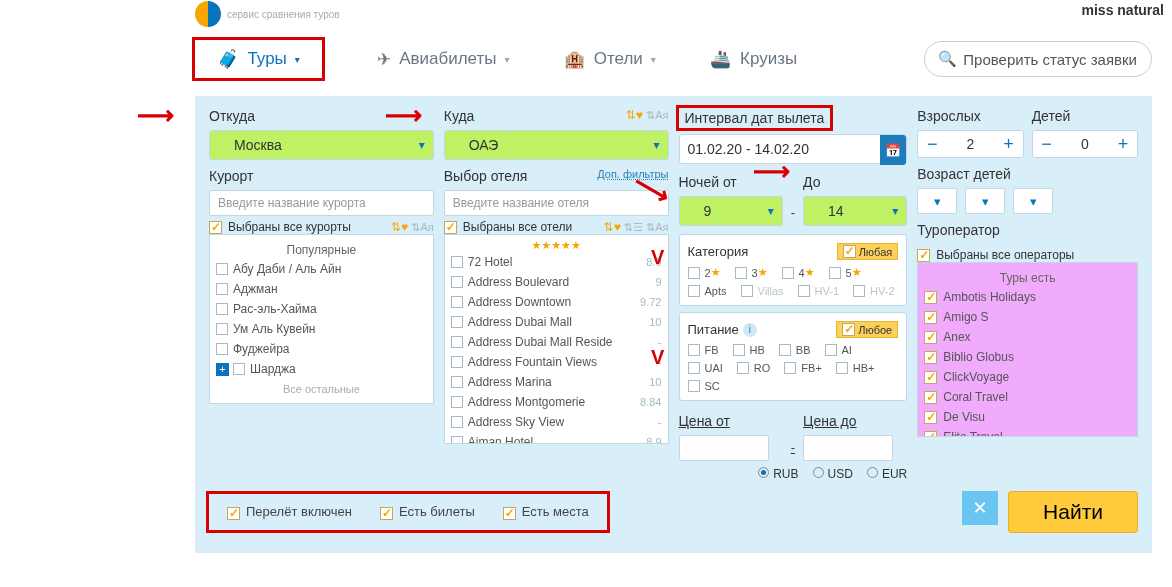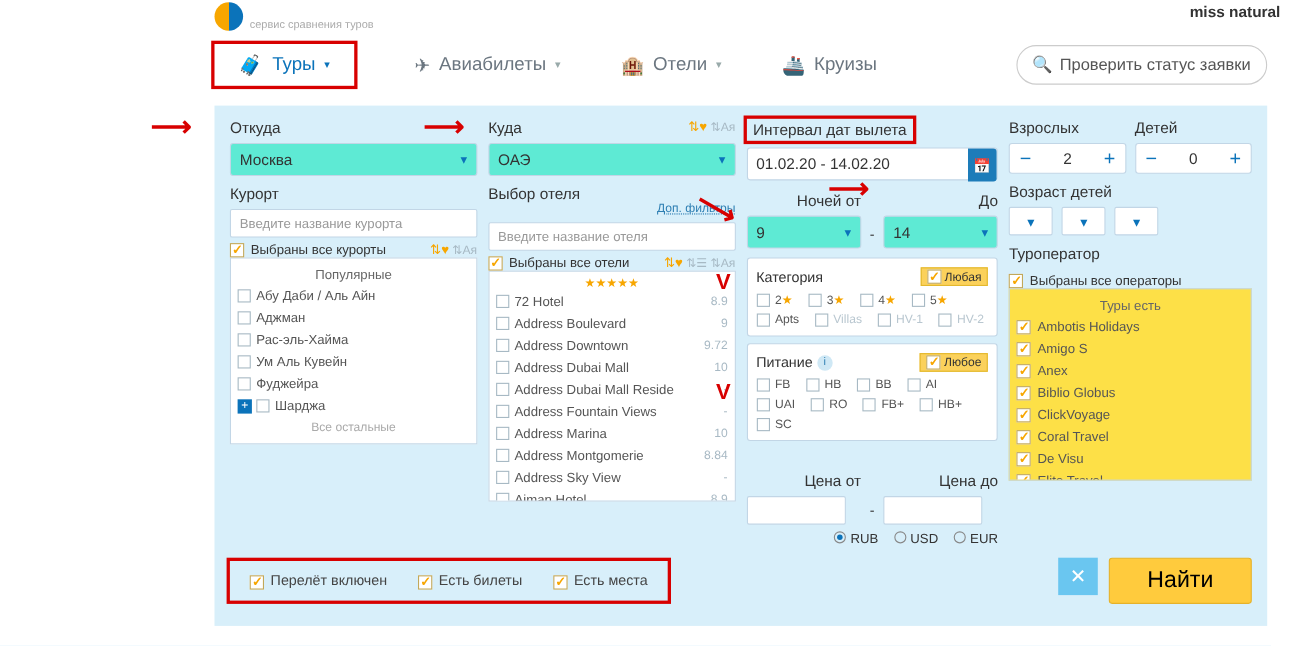--- a/index.html
+++ b/index.html
@@ -1,33 +1,33 @@
 <!DOCTYPE html>
 <html><head>
 <meta charset="utf-8">
 <style>
   * { box-sizing: border-box; font-family: Arial, sans-serif; }
   body { margin: 0; background: #fff; font-size: 13px; color: #333; width: 1172px; }
   .container { padding: 0 20px 0 195px; }
   .top-right { position: absolute; right: 8px; top: 2px; font-weight: bold; font-size: 14px; }
-  .logo-row { display: flex; align-items: flex-end; height: 28px; }
+  .logo-row { display: flex; align-items: center; height: 28px; }
   .nav-row { display: flex; align-items: center; gap: 55px; margin: 12px 0 18px 0; position: relative; }
   .nav-item { display: flex; align-items: center; gap: 8px; font-size: 17px; color: #6b7680; cursor: pointer; }
   .nav-item.active { color: #0b73ba; }
   .nav-item .chev { font-size: 10px; color: #0b73ba; }
   .status-btn { margin-left: auto; border: 1px solid #ccc; border-radius: 20px; padding: 8px 14px; display: flex; align-items: center; gap: 6px; color: #555; font-size: 15px; }
   .panel { background: #d8effa; padding: 10px 14px; position: relative; }
   .row { display: flex; gap: 10px; }
   .col { display: flex; flex-direction: column; }
   .col-from { width: 226px; }
   .col-to   { width: 226px; }
-  .col-mid  { width: 230px; text-align: right; }
+  .col-mid  { width: 230px; }
   .col-right{ width: 222px; }
   .lbl { font-size: 14px; color: #333; margin: 2px 0 6px 0; }
-  .sel { background: #5eead4; border: 1px solid #c2d6e6; height: 30px; display: flex; align-items: center; padding: 0 8px; border-radius: 3px; position: relative; font-size: 14px; }
+  .sel { background: #bef264; border: 1px solid #c2d6e6; height: 30px; display: flex; align-items: center; padding: 0 24px; border-radius: 3px; position: relative; font-size: 14px; }
   .sel .dd { position: absolute; right: 8px; color: #0b73ba; font-size: 12px; }
   .small-sort { font-size: 11px; color: #f7a600; margin-left: auto; }
   .sort-gray { color: #a7b9c4; }
   .input-box { background: #fff; border: 1px solid #c2d6e6; height: 26px; padding: 0 8px; font-size: 12px; color: #999; border-radius: 2px; display: flex; align-items: center; }
   .list-head { display: flex; align-items: center; font-size: 12px; margin-top: 4px; }
   .cb { display: inline-block; width: 13px; height: 13px; border: 1px solid #c2a85a; background: #fff; margin-right: 6px; vertical-align: middle; position: relative; }
   .cb.checked::after { content: '✓'; position: absolute; left: 1px; top: -2px; color: #f7a600; font-size: 12px; font-weight: bold; }
   .cb-plain { display: inline-block; width: 12px; height: 12px; border: 1px solid #a7b9c4; background: #fff; margin-right: 5px; }
   .popular { font-size: 12px; color: #666; text-align: center; margin: 4px 0 2px; }
   .item-list { background: #fff; border: 1px solid #c2d6e6; max-height: 210px; overflow: hidden; padding: 4px 6px; font-size: 12px; }
@@ -40,21 +40,21 @@
   .block-head { display: flex; align-items: center; font-size: 13px; margin-bottom: 6px; }
   .tag-any { background: #fbd15b; border: 1px solid #e3b82e; padding: 1px 5px; font-size: 11px; margin-left: auto; display: flex; align-items: center; }
   .opt-row { display: flex; flex-wrap: wrap; gap: 10px 14px; font-size: 11px; color: #555; }
   .opt { display: flex; align-items: center; }
   .muted { color: #b9c7d0; }
   .num-ctrl { display: flex; align-items: center; background: #fff; border: 1px solid #c2d6e6; border-radius: 3px; height: 28px; }
   .num-ctrl button { width: 28px; height: 28px; border: none; background: none; color: #0b73ba; font-size: 18px; cursor: pointer; }
   .num-ctrl span.v { flex: 1; text-align: center; font-size: 14px; }
   .two { display: flex; gap: 8px; }
   .age-box { width: 40px; height: 26px; background: #fff; border: 1px solid #c2d6e6; border-radius: 2px; display: flex; align-items: center; justify-content: center; color: #0b73ba; }
-  .op-list { background: #fde047; border: 1px solid #c2d6e6; height: 175px; overflow: hidden; padding: 4px 6px; font-size: 12px; }
+  .op-list { background: #f0abfc; border: 1px solid #c2d6e6; height: 175px; overflow: hidden; padding: 4px 6px; font-size: 12px; }
   .currency-row { display: flex; gap: 14px; font-size: 12px; align-items: center; margin-top: 6px; justify-content: flex-end; }
   .radio { width: 11px; height: 11px; border: 1px solid #888; border-radius: 50%; display: inline-block; margin-right: 4px; position: relative; }
   .radio.on::after { content: ''; width: 5px; height: 5px; background: #0b73ba; border-radius: 50%; position: absolute; left: 2px; top: 2px; }
   .footer-checks { display: flex; gap: 28px; margin: 10px 0; align-items: center; font-size: 13px; color: #444; }
   .btn-find { margin-left: auto; background: #ffcb3d; border: 1px solid #e6b22a; border-radius: 3px; padding: 8px 34px; font-size: 21px; }
   .btn-close { background: #6ac6f0; width: 36px; height: 34px; display: flex; align-items: center; justify-content: center; color: #fff; font-size: 18px; }
   .price-in { width: 90px; height: 26px; background: #fff; border: 1px solid #c2d6e6; border-radius: 2px; }
   .hl-red { outline: 3px solid #d80000; }
   .arrow-r { position: absolute; color: #d80000; font-size: 26px; font-weight: bold; }
   .v-mark { color: #d80000; font-size: 20px; font-weight: bold; position: absolute; }
@@ -142,21 +142,21 @@
 
       <div class="col col-to">
         <div class="lbl" style="display:flex;">
             <span>Куда</span>
             <span class="small-sort" style="margin-left:auto;"><span class="hearts">⇅♥</span> <span class="sort-gray">⇅Ая</span></span>
           </div>
         <div class="sel">
             <span>ОАЭ</span>
             <span class="dd">▾</span>
           </div>
-        <div class="lbl" style="margin-top:8px;display:flex;flex-direction:column;">
+        <div class="lbl" style="margin-top:8px;display:flex;">
             <span>Выбор отеля</span>
             <span class="dop">Доп. фильтры</span>
           </div>
         <div class="input-box">Введите название отеля</div>
         <div class="list-head">
             <span class="cb checked"></span>
             <span>Выбраны все отели</span>
             <span class="small-sort"><span class="hearts">⇅♥</span> <span class="sort-gray">⇅☰ ⇅Ая</span></span>
           </div>
         <div class="item-list">
@@ -241,21 +241,21 @@
               <span class="opt"><span class="cb-plain"></span>UAI</span>
               <span class="opt"><span class="cb-plain"></span>RO</span>
               <span class="opt"><span class="cb-plain"></span>FB+</span>
               <span class="opt"><span class="cb-plain"></span>HB+</span>
             </div>
           <div class="opt-row" id="meals3" style="margin-top:6px;">
               <span class="opt"><span class="cb-plain"></span>SC</span>
             </div>
         </div>
 
-        <div class="two" style="margin-top:20px;">
+        <div class="two" style="margin-top:4px;text-decoration:underline;">
           <div style="flex:1;">
               <div class="lbl">Цена от</div>
               <div class="price-in"></div>
             </div>
           <span style="align-self:flex-end;padding-bottom:6px;">-</span>
           <div style="flex:1;">
               <div class="lbl">Цена до</div>
               <div class="price-in"></div>
             </div>
         </div>

